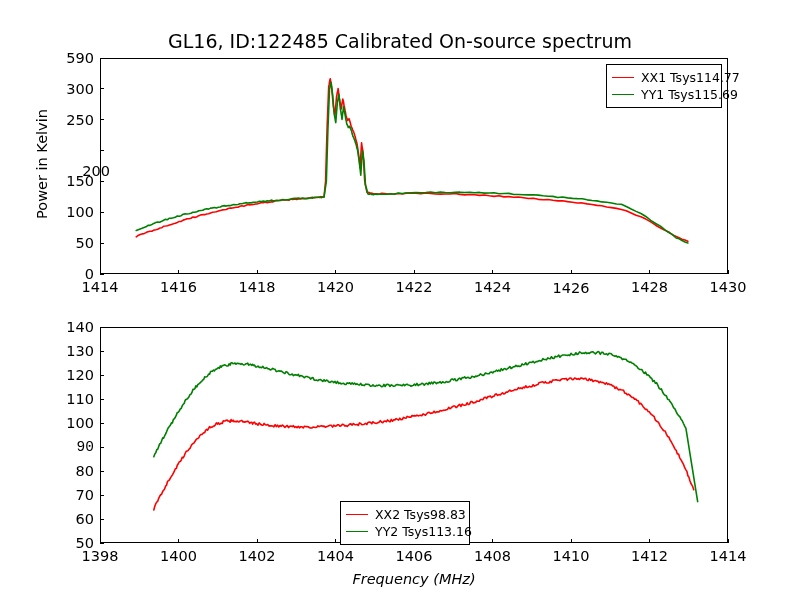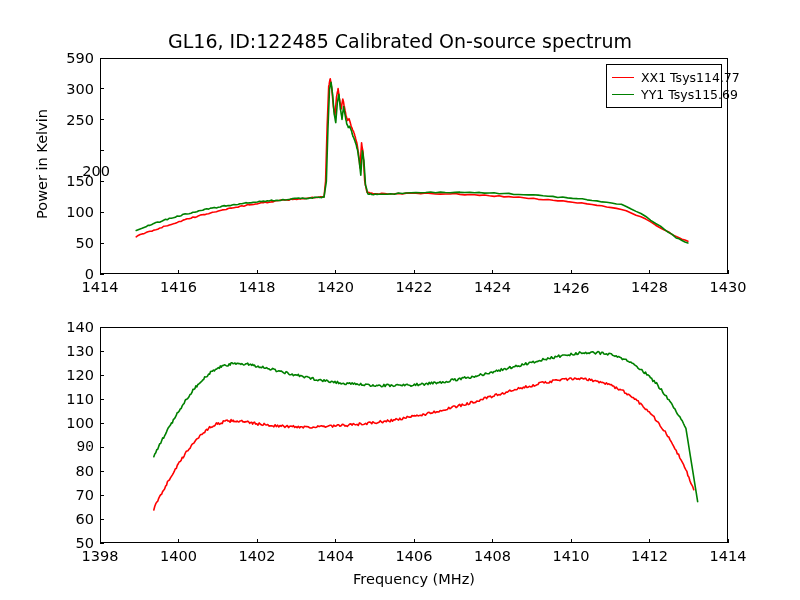--- a/index.html
+++ b/index.html
@@ -72,20 +72,21 @@
     white-space: nowrap;
     transform-origin: center center;
     transform: rotate(-90deg);
   }
   .axis-title-x {
     position: absolute;
     font-size: 14.5px;
     color: #000000;
     white-space: nowrap;
     text-align: center;
+    font-style: italic;
   }
   .legend-box {
     position: absolute;
     box-sizing: border-box;
     border: 1px solid #000000;
     background: #ffffff;
     padding: 4px 6px 4px 5px;
   }
   .legend-row {
     display: flex;
@@ -226,14 +227,24 @@
       <div class="tickmark" style="left: 335px; top: 539px; width: 1px; height: 4px;"></div>
       <div class="tickmark" style="left: 413.5px; top: 539px; width: 1px; height: 4px;"></div>
       <div class="tickmark" style="left: 492px; top: 539px; width: 1px; height: 4px;"></div>
       <div class="tickmark" style="left: 570.5px; top: 539px; width: 1px; height: 4px;"></div>
       <div class="tickmark" style="left: 649px; top: 539px; width: 1px; height: 4px;"></div>
       <div class="tickmark" style="left: 727.5px; top: 539px; width: 1px; height: 4px;"></div>
     </div>
 
   <div class="axis-title-x" id="bottom-xlabel" style="left: 100px; top: 571px; width: 628px;">Frequency (MHz)</div>
 
+  <div class="legend-box" id="legend-bottom" style="left: 340px; top: 501px; width: 130px;">
+      <div class="legend-row">
+        <span class="legend-swatch" style="border-top-color: rgb(255, 0, 0);"></span>
+        <span class="legend-text">XX2 Tsys98.83</span>
+      </div>
+      <div class="legend-row">
+        <span class="legend-swatch" style="border-top-color: rgb(0, 128, 0);"></span>
+        <span class="legend-text">YY2 Tsys113.16</span>
+      </div>
+    </div>
 
 </div>
 
 </body></html>

